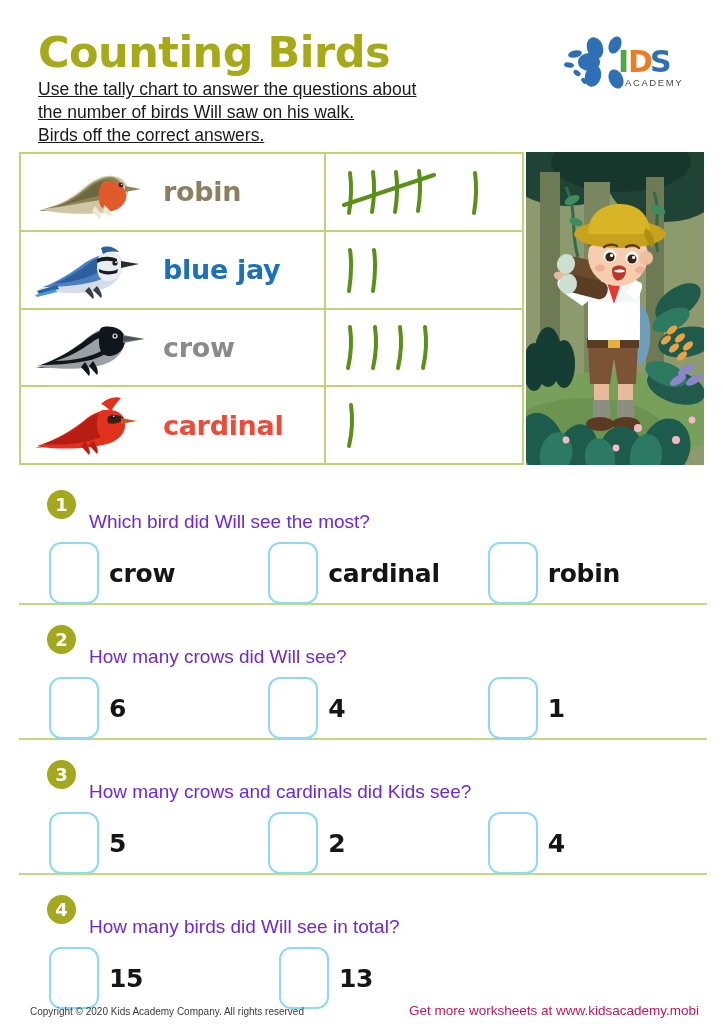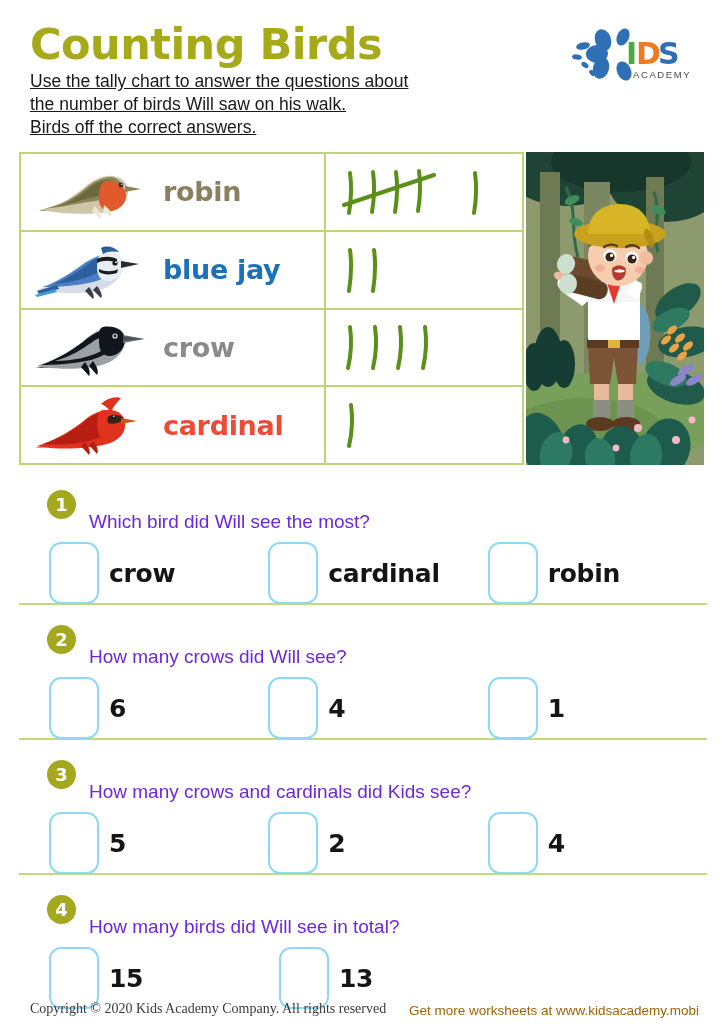--- a/index.html
+++ b/index.html
@@ -12,21 +12,21 @@
     height: 1024px;
     position: relative;
     font-family: "Liberation Sans", sans-serif;
     overflow: hidden;
   }
   .page {
     position: relative;
     width: 723px;
     height: 1024px;
     box-sizing: border-box;
-    padding: 8px;
+    padding: 16px;
   }
 
   
   .header {
     position: relative;
     padding: 14px 20px 0 22px;
   }
   .title {
     font-size: 43px;
     font-weight: bold;
@@ -197,30 +197,30 @@
     position: absolute;
     left: 0;
     bottom: 7px;
     width: 723px;
     height: 20px;
   }
   .copyright {
     position: absolute;
     left: 30px;
     bottom: 0;
-    font-size: 14px;
+    font-size: 10px;
     color: #3a3a3a;
-    font-family: Liberation Serif, serif;
+    font-family: Liberation Sans, sans-serif;
   }
   .promo {
     position: absolute;
     right: 24px;
     bottom: -1px;
     font-size: 13.5px;
-    color: #a16207;
+    color: #be185d;
     font-family: "Liberation Sans", sans-serif;
     text-align: right;
   }
 </style>
 </head>
 <body>
 
 <div class="page">
 
   <div class="header">

